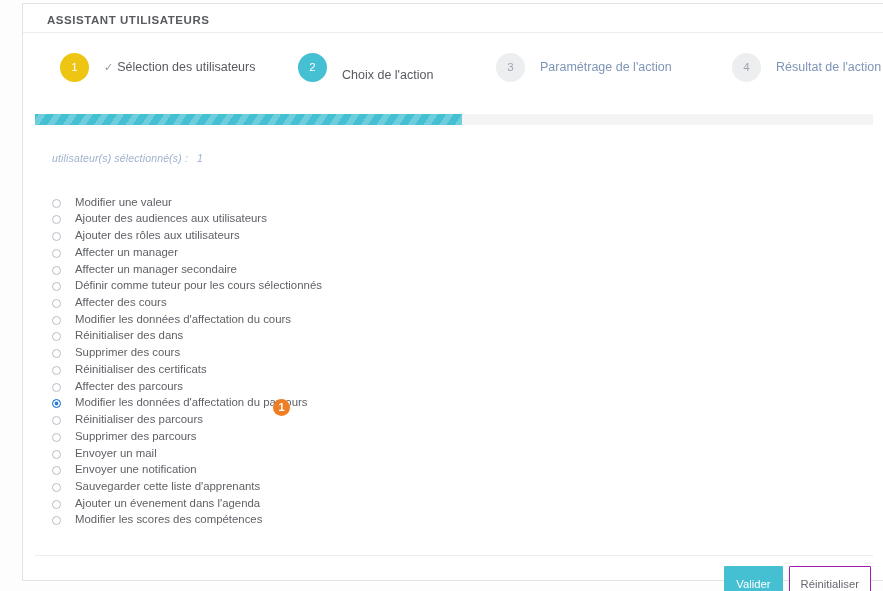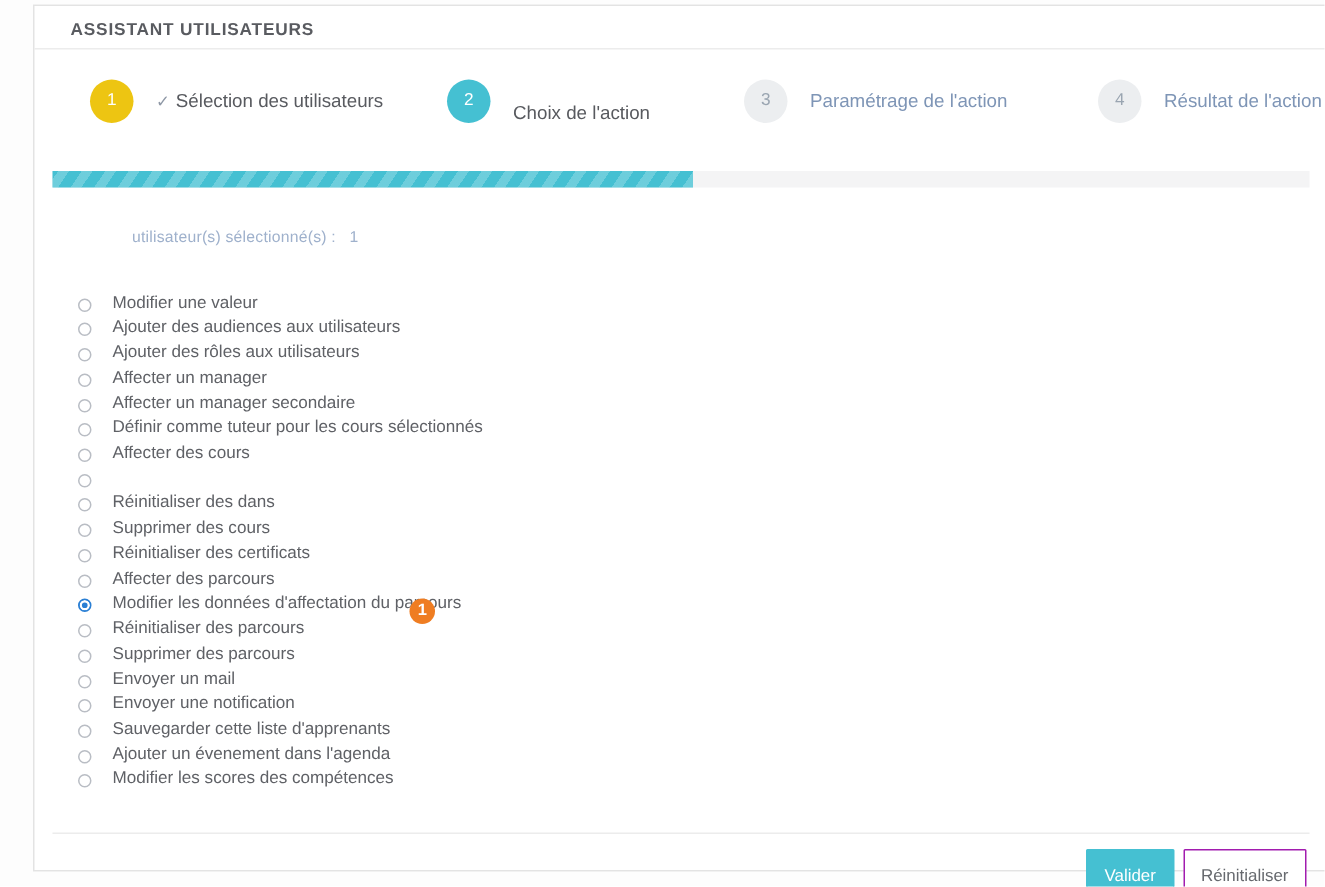--- a/index.html
+++ b/index.html
@@ -123,23 +123,23 @@
       rgba(255,255,255,0.0) 13px
     );
   }
 
   
   .selected-note {
     position: absolute;
     left: 29px;
     top: 148px;
     font-size: 10.5px;
+    font-style: italic;
     color: #9fb1cc;
     letter-spacing: 0.15px;
-    margin-left: 36px;
   }
   .selected-note .count { margin-left: 9px; }
 
   .options {
     position: absolute;
     left: 29px;
     top: 187px;
     width: 640px;
   }
   .option-row {
@@ -299,20 +299,21 @@
         <div class="option-row">
           <span class="radio"></span>
           <span class="option-label">Définir comme tuteur pour les cours sélectionnés</span>
         </div>
         <div class="option-row">
           <span class="radio"></span>
           <span class="option-label">Affecter des cours</span>
         </div>
         <div class="option-row">
           <span class="radio"></span>
+          <span class="option-label">Modifier les données d'affectation du cours</span>
         </div>
         <div class="option-row">
           <span class="radio"></span>
           <span class="option-label">Réinitialiser des dans</span>
         </div>
         <div class="option-row">
           <span class="radio"></span>
           <span class="option-label">Supprimer des cours</span>
         </div>
         <div class="option-row">

